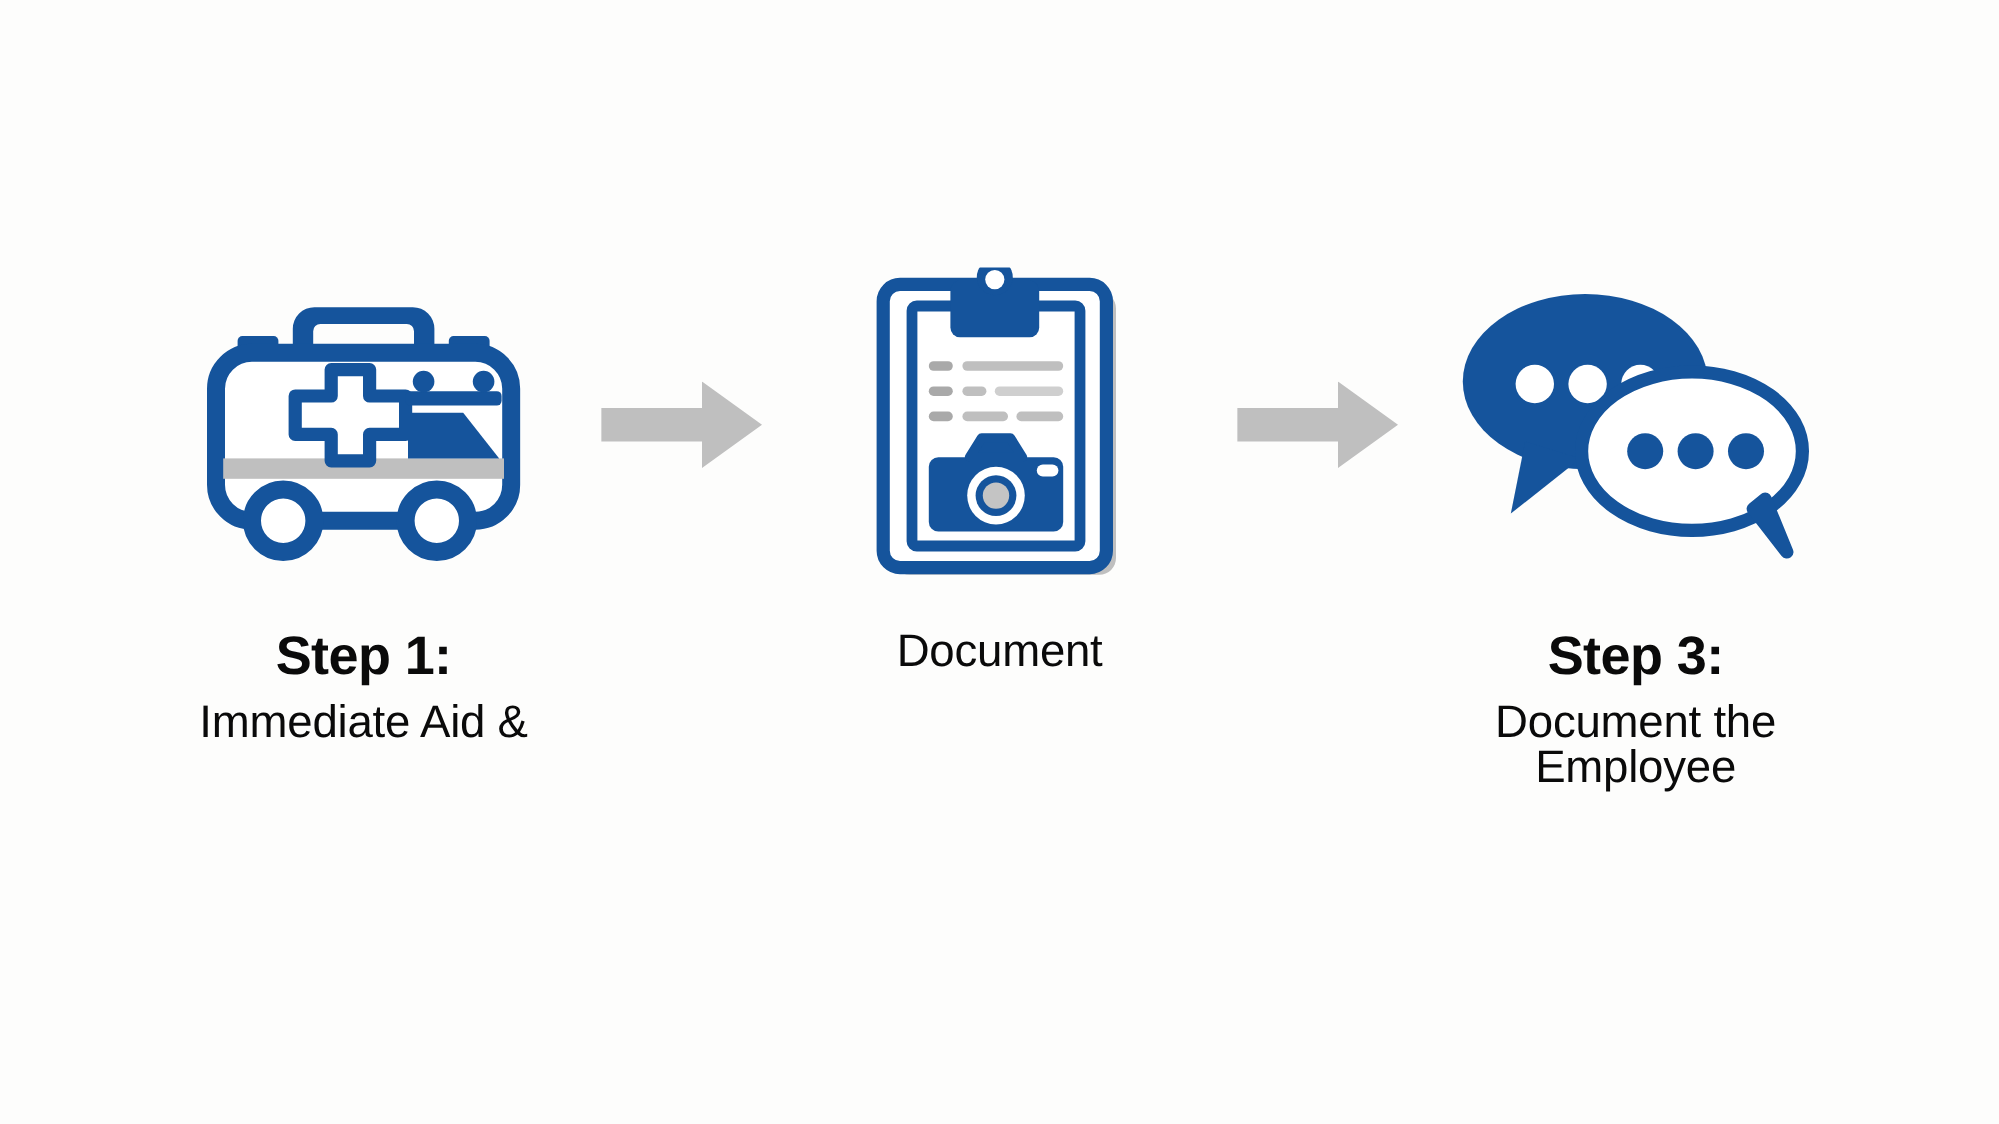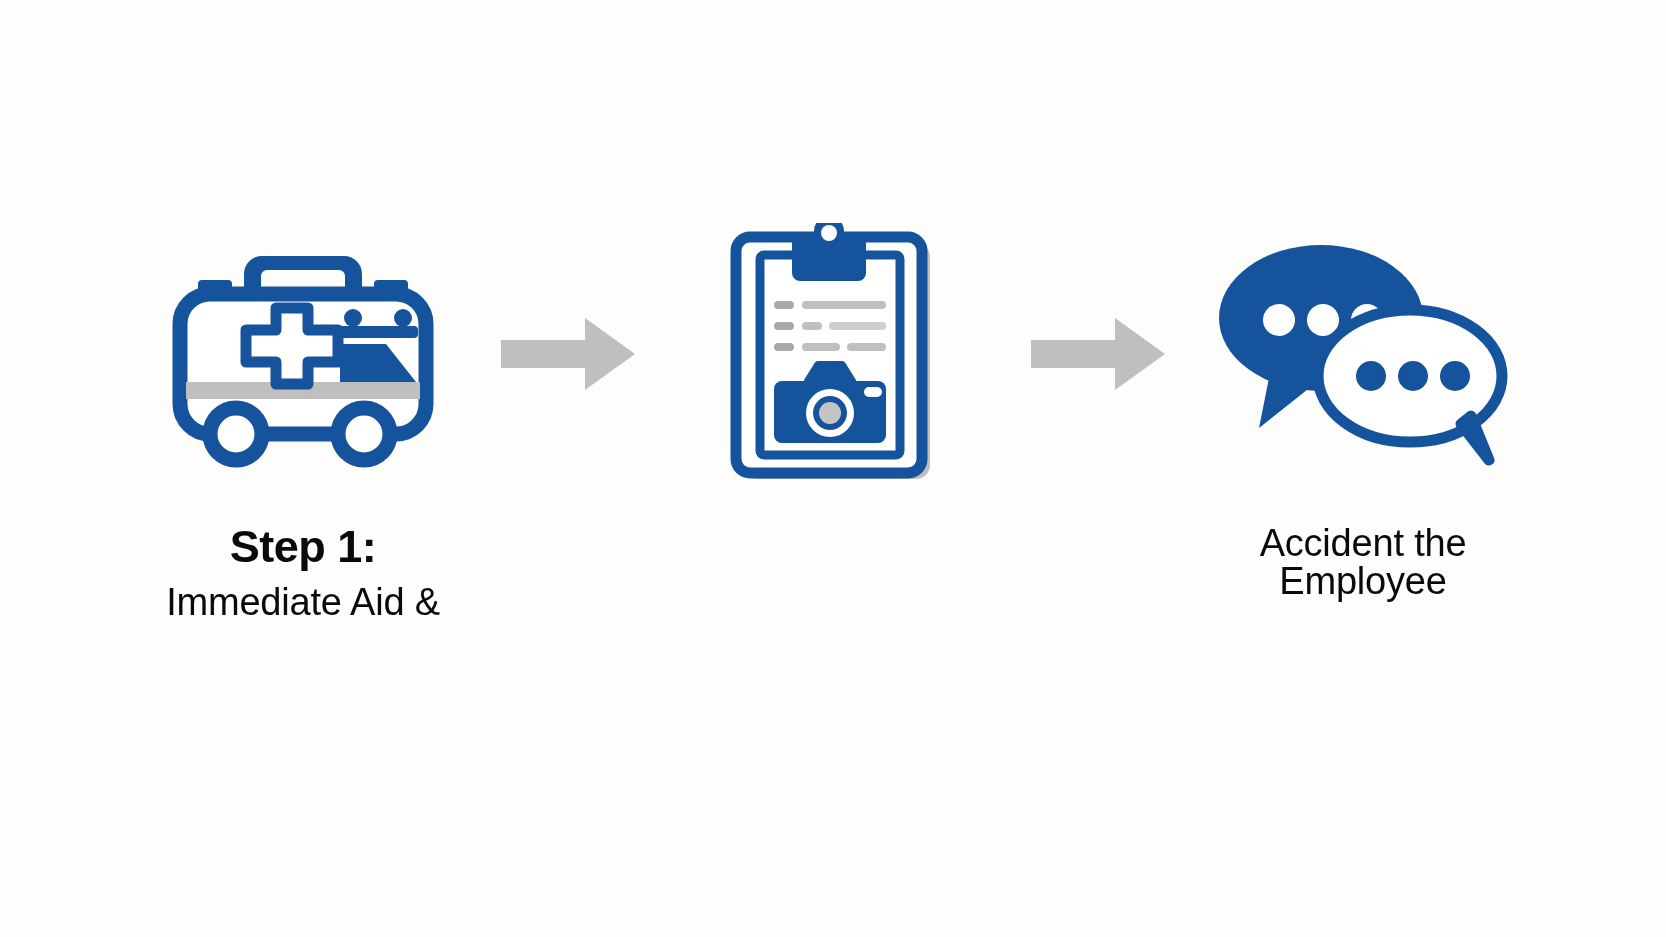--- a/index.html
+++ b/index.html
@@ -146,20 +146,21 @@
           <path d="M78 158 l10 -16 h24 l10 16 z" fill="#15549C" stroke="#15549C" stroke-width="8" stroke-linejoin="round"></path>
 
           <circle cx="100" cy="190" r="24" fill="#ffffff"></circle>
           <circle cx="100" cy="190" r="17" fill="#15549C"></circle>
           <circle cx="100" cy="190" r="11" fill="#C4C4C4"></circle>
 
           <rect x="134" y="164" width="18" height="10" rx="5" fill="#ffffff"></rect>
         </svg>
       </div>
       <div class="step-text">
+        <span class="step-desc-line">Document</span>
       </div>
     </div>
 
     <div class="arrow-wrap">
       <svg class="arrow-svg" width="134" height="72" viewBox="0 0 134 72">
         <path d="M0 22 H84 V0 L134 36 L84 72 V50 H0 Z" fill="#BFBFBF"></path>
       </svg>
     </div>
 
     <div class="step">
@@ -177,19 +178,20 @@
           <g>
             <ellipse cx="197" cy="148" rx="92" ry="66" fill="#ffffff" stroke="#15549C" stroke-width="11"></ellipse>
             <path d="M248 196 L276 232 L258 188 Z" fill="#ffffff" stroke="#15549C" stroke-width="11" stroke-linejoin="round"></path>
             <circle cx="158" cy="148" r="15" fill="#15549C"></circle>
             <circle cx="200" cy="148" r="15" fill="#15549C"></circle>
             <circle cx="242" cy="148" r="15" fill="#15549C"></circle>
           </g>
         </svg>
       </div>
       <div class="step-text">
-        <span class="step-desc-line">Accident the</span>
+        <span class="step-title">Step 3:</span>
+        <span class="step-desc-line">Document the</span>
         <span class="step-desc-line">Employee</span>
       </div>
     </div>
 
   </div>
 </div>
 
 </body></html>

